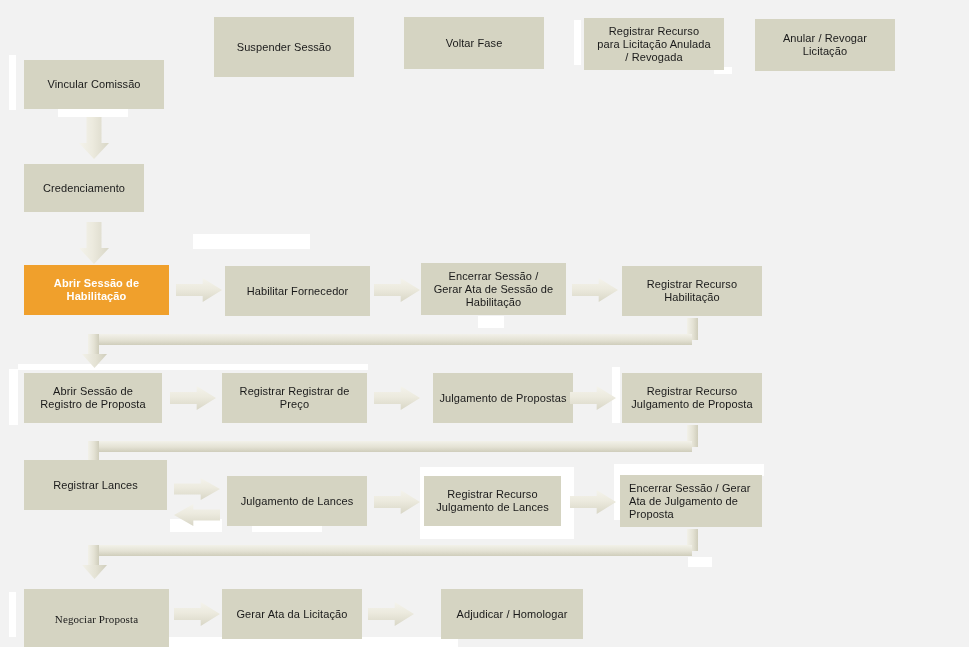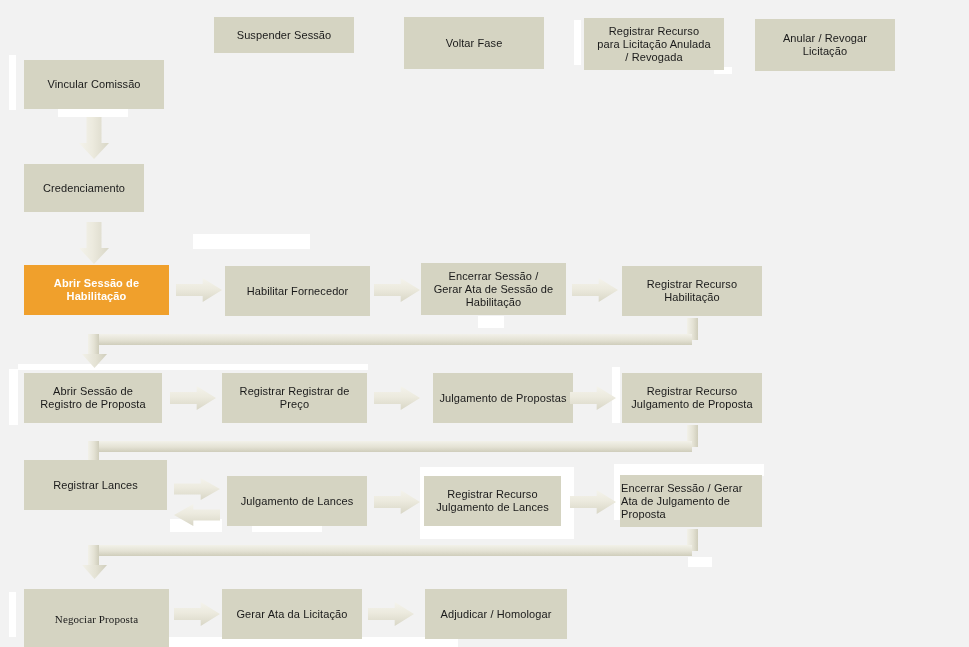--- a/index.html
+++ b/index.html
@@ -31,21 +31,21 @@
     display: flex;
     align-items: center;
     justify-content: center;
     text-align: center;
     padding: 2px 6px;
     letter-spacing: 0.1px;
   }
   .node.left-align {
     justify-content: flex-start;
     text-align: left;
-    padding-left: 1px;
+    padding-left: 9px;
   }
   .node.active {
     background: #f0a02c;
     color: #ffffff;
     font-weight: bold;
   }
   .node-label { display: block; white-space: pre-line; }
 
   
   .halo {
@@ -114,21 +114,21 @@
   <div class="halo" style="left:612px; top:367px; width:8px; height:56px;"></div>
   <div class="halo" style="left:170px; top:519px; width:52px; height:13px;"></div>
   <div class="halo" style="left:252px; top:519px; width:70px; height:13px;"></div>
   <div class="halo" style="left:420px; top:467px; width:154px; height:72px;"></div>
   <div class="halo" style="left:614px; top:464px; width:150px; height:12px;"></div>
   <div class="halo" style="left:614px; top:464px; width:9px; height:56px;"></div>
   <div class="halo" style="left:688px; top:557px; width:24px; height:10px;"></div>
   <div class="halo" style="left:9px; top:592px; width:7px; height:45px;"></div>
   <div class="halo" style="left:58px; top:637px; width:400px; height:10px;"></div>
 
-  <div class="node" style="left:214px; top:17px; width:140px; height:36px;">
+  <div class="node" style="left:214px; top:17px; width:140px; height:60px;">
     <span class="node-label">Suspender Sessão</span>
   </div>
 
   <div class="node" style="left:404px; top:17px; width:140px; height:52px;">
     <span class="node-label">Voltar Fase</span>
   </div>
 
   <div class="node" style="left:584px; top:18px; width:140px; height:52px;">
     <span class="node-label">Registrar Recurso
 para Licitação Anulada
@@ -255,17 +255,17 @@
   </div>
 
   <div class="arrow-r" style="left:174px; top:602px; width:46px; height:24px;"></div>
 
   <div class="node" style="left:222px; top:589px; width:140px; height:50px;">
     <span class="node-label">Gerar Ata da Licitação</span>
   </div>
 
   <div class="arrow-r" style="left:368px; top:602px; width:46px; height:24px;"></div>
 
-  <div class="node" style="left:425px; top:589px; width:142px; height:50px;">
+  <div class="node" style="left:441px; top:589px; width:142px; height:50px;">
     <span class="node-label">Adjudicar / Homologar</span>
   </div>
 
 </div>
 
 </body></html>

